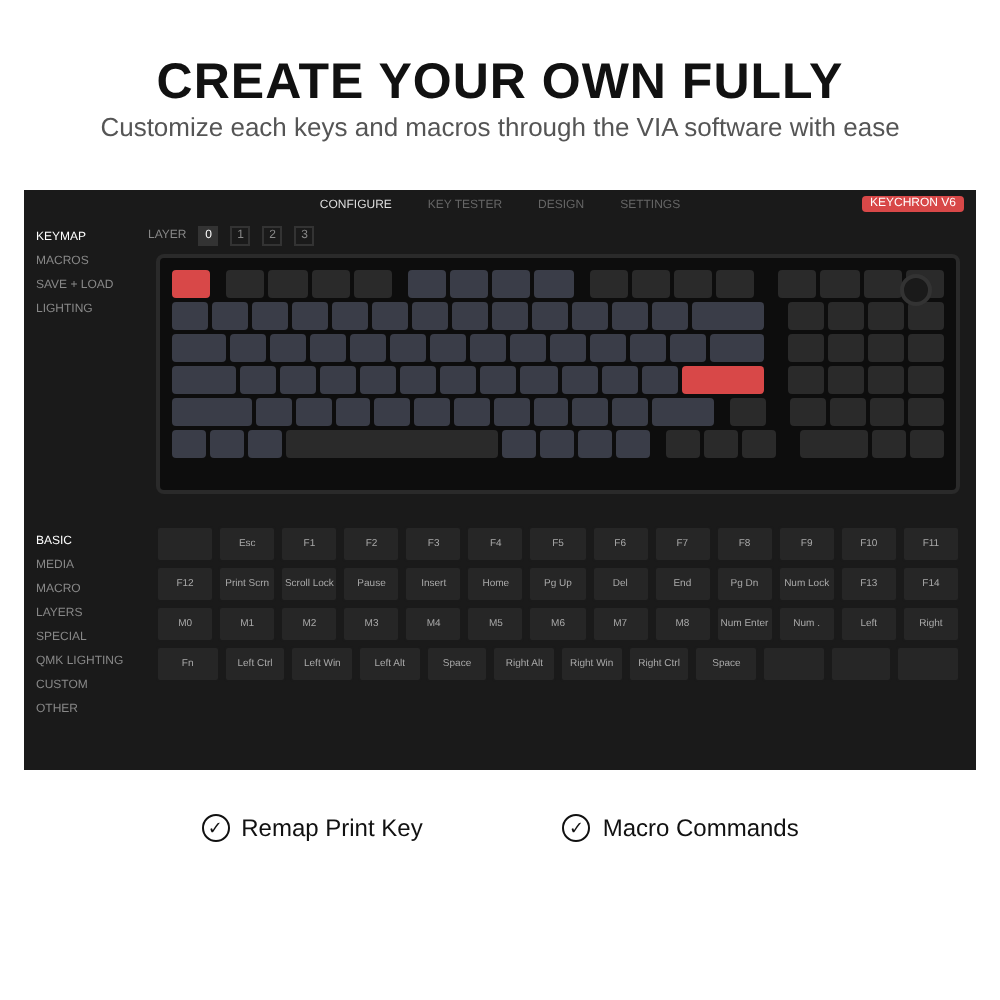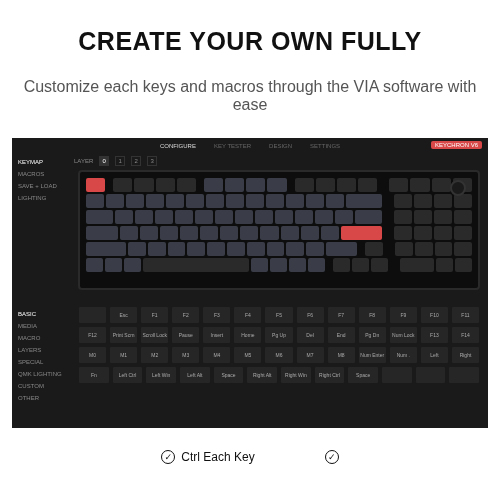--- a/index.html
+++ b/index.html
@@ -1,19 +1,19 @@
 <!DOCTYPE html>
 <html><head>
 <meta charset="utf-8">
 <style>
 *{margin:0;padding:0;box-sizing:border-box}
 body{font-family:Arial,Helvetica,sans-serif;background:#fff;width:500px;height:500px;overflow:hidden}
 .hero{text-align:center;padding:28px 20px 10px}
 .hero h1{font-size:25px;font-weight:900;letter-spacing:0.5px;line-height:1.1;color:#111}
-.hero p{font-size:16px;color:#555;margin-top:22px}
+.hero p{font-size:13px;color:#555;margin-top:0}
 .app{background:#1a1a1a;margin:14px 12px 18px;height:290px;position:relative;color:#888;font-size:7px}
 .topbar{height:16px;display:flex;align-items:center;justify-content:center;gap:18px;color:#666;font-size:6px}
 .topbar span.active{color:#ddd}
 .badge{position:absolute;right:6px;top:3px;background:#d84848;color:#fff;font-size:6px;padding:1px 4px;border-radius:2px}
 .sidebar{position:absolute;left:0;top:18px;width:58px;font-size:6px}
 .sidebar .item{padding:3px 6px;color:#888}
 .sidebar .item.sel{color:#fff}
 .sidebar.lower{top:170px}
 .layerbar{position:absolute;left:62px;top:18px;font-size:6px;color:#888;display:flex;gap:6px;align-items:center}
 .layerbar .ln{width:10px;height:10px;display:inline-flex;align-items:center;justify-content:center;border:1px solid #333}
@@ -259,18 +259,19 @@
         <div class="pkey"></div>
         <div class="pkey"></div>
         <div class="pkey"></div>
       </div>
     </div>
 </div>
 
 <div class="features">
   <div class="feat">
       <span class="chk">✓</span>
-      <span>Ctrl Each Key</span>
+      <span>Remap Print Key</span>
     </div>
   <div class="feat">
       <span class="chk">✓</span>
+      <span>Macro Commands</span>
     </div>
 </div>
 
 </body></html>

